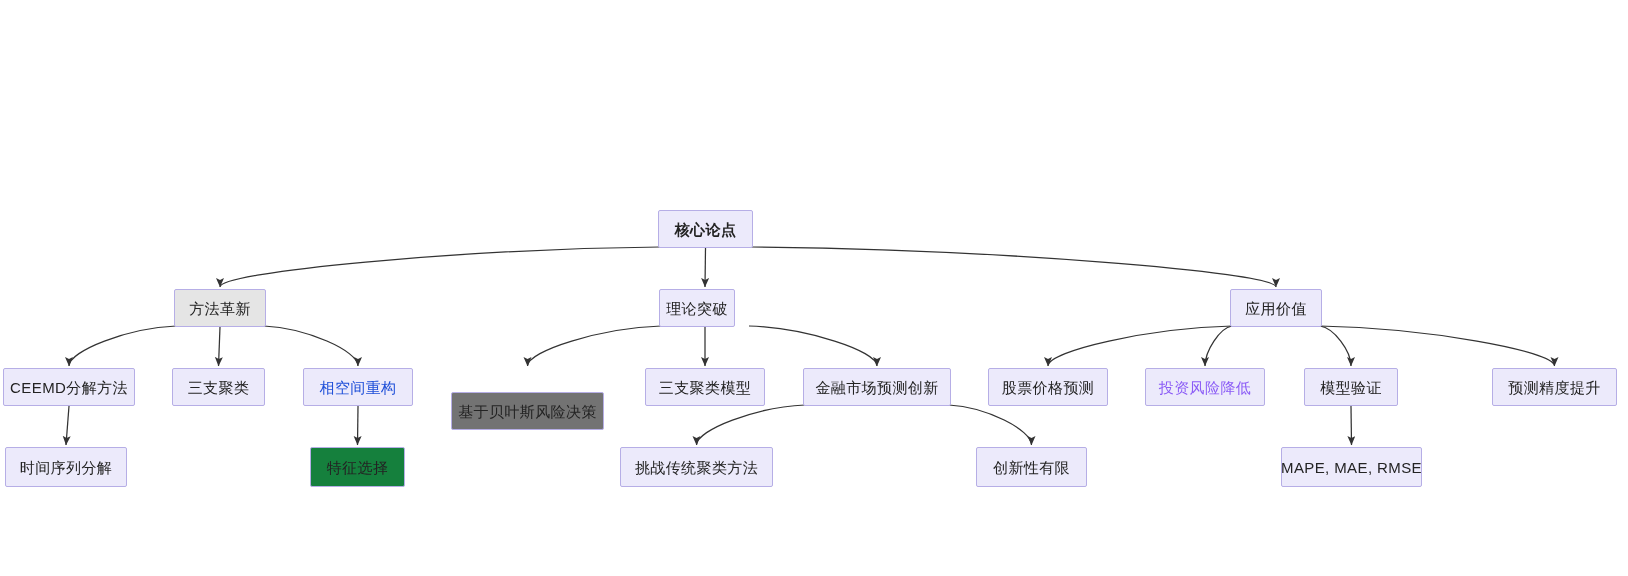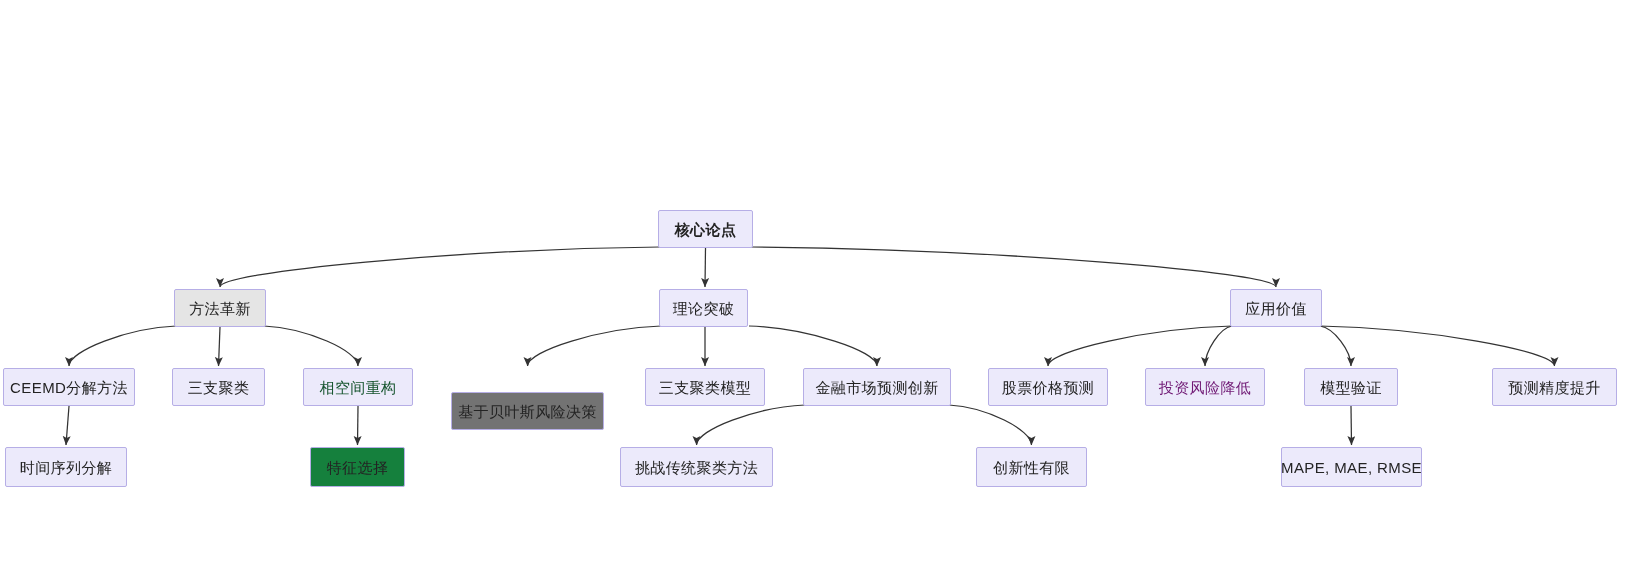--- a/index.html
+++ b/index.html
@@ -71,48 +71,48 @@
         <path d="M1351,406 L1351.5,445" stroke="#333333"></path>
       </g>
   </svg>
   <div id="node-layer">
       <div class="node root" style="left: 658px; top: 210px; width: 95px; height: 38px; background: rgb(236, 234, 251); border-color: rgb(182, 174, 230); color: rgb(35, 35, 35);">
         <span class="label">核心论点</span>
       </div>
       <div class="node" style="left: 174px; top: 289px; width: 92px; height: 38px; background: #e5e5e5; border-color: rgb(182, 174, 230); color: rgb(35, 35, 35);">
         <span class="label">方法革新</span>
       </div>
-      <div class="node" style="left: 659px; top: 289px; width: 89px; height: 38px; background: rgb(236, 234, 251); border-color: rgb(182, 174, 230); color: rgb(35, 35, 35);">
+      <div class="node" style="left: 659px; top: 289px; width: 76px; height: 38px; background: rgb(236, 234, 251); border-color: rgb(182, 174, 230); color: rgb(35, 35, 35);">
         <span class="label">理论突破</span>
       </div>
       <div class="node" style="left: 1230px; top: 289px; width: 92px; height: 38px; background: rgb(236, 234, 251); border-color: rgb(182, 174, 230); color: rgb(35, 35, 35);">
         <span class="label">应用价值</span>
       </div>
       <div class="node" style="left: 3px; top: 368px; width: 132px; height: 38px; background: rgb(236, 234, 251); border-color: rgb(182, 174, 230); color: rgb(35, 35, 35);">
         <span class="label">CEEMD分解方法</span>
       </div>
       <div class="node" style="left: 172px; top: 368px; width: 93px; height: 38px; background: rgb(236, 234, 251); border-color: rgb(182, 174, 230); color: rgb(35, 35, 35);">
         <span class="label">三支聚类</span>
       </div>
-      <div class="node" style="left: 303px; top: 368px; width: 110px; height: 38px; background: rgb(236, 234, 251); border-color: rgb(182, 174, 230); color: #14532d;">
+      <div class="node" style="left: 303px; top: 368px; width: 110px; height: 38px; background: rgb(236, 234, 251); border-color: rgb(182, 174, 230); color: #1d4ed8;">
         <span class="label">相空间重构</span>
       </div>
       <div class="node" style="left: 451px; top: 368px; width: 153px; height: 38px; background: #737373; border-color: rgb(182, 174, 230); color: rgb(35, 35, 35); margin-top: 24px;">
         <span class="label">基于贝叶斯风险决策</span>
       </div>
       <div class="node" style="left: 645px; top: 368px; width: 120px; height: 38px; background: rgb(236, 234, 251); border-color: rgb(182, 174, 230); color: rgb(35, 35, 35);">
         <span class="label">三支聚类模型</span>
       </div>
       <div class="node" style="left: 803px; top: 368px; width: 148px; height: 38px; background: rgb(236, 234, 251); border-color: rgb(182, 174, 230); color: rgb(35, 35, 35);">
         <span class="label">金融市场预测创新</span>
       </div>
       <div class="node" style="left: 988px; top: 368px; width: 120px; height: 38px; background: rgb(236, 234, 251); border-color: rgb(182, 174, 230); color: rgb(35, 35, 35);">
         <span class="label">股票价格预测</span>
       </div>
-      <div class="node" style="left: 1145px; top: 368px; width: 120px; height: 38px; background: rgb(236, 234, 251); border-color: rgb(182, 174, 230); color: #701a75;">
+      <div class="node" style="left: 1145px; top: 368px; width: 120px; height: 38px; background: rgb(236, 234, 251); border-color: rgb(182, 174, 230); color: #8b5cf6;">
         <span class="label">投资风险降低</span>
       </div>
       <div class="node" style="left: 1304px; top: 368px; width: 94px; height: 38px; background: rgb(236, 234, 251); border-color: rgb(182, 174, 230); color: rgb(35, 35, 35);">
         <span class="label">模型验证</span>
       </div>
       <div class="node" style="left: 1492px; top: 368px; width: 125px; height: 38px; background: rgb(236, 234, 251); border-color: rgb(182, 174, 230); color: rgb(35, 35, 35);">
         <span class="label">预测精度提升</span>
       </div>
       <div class="node" style="left: 5px; top: 447px; width: 122px; height: 40px; background: rgb(236, 234, 251); border-color: rgb(182, 174, 230); color: rgb(35, 35, 35);">
         <span class="label">时间序列分解</span>

